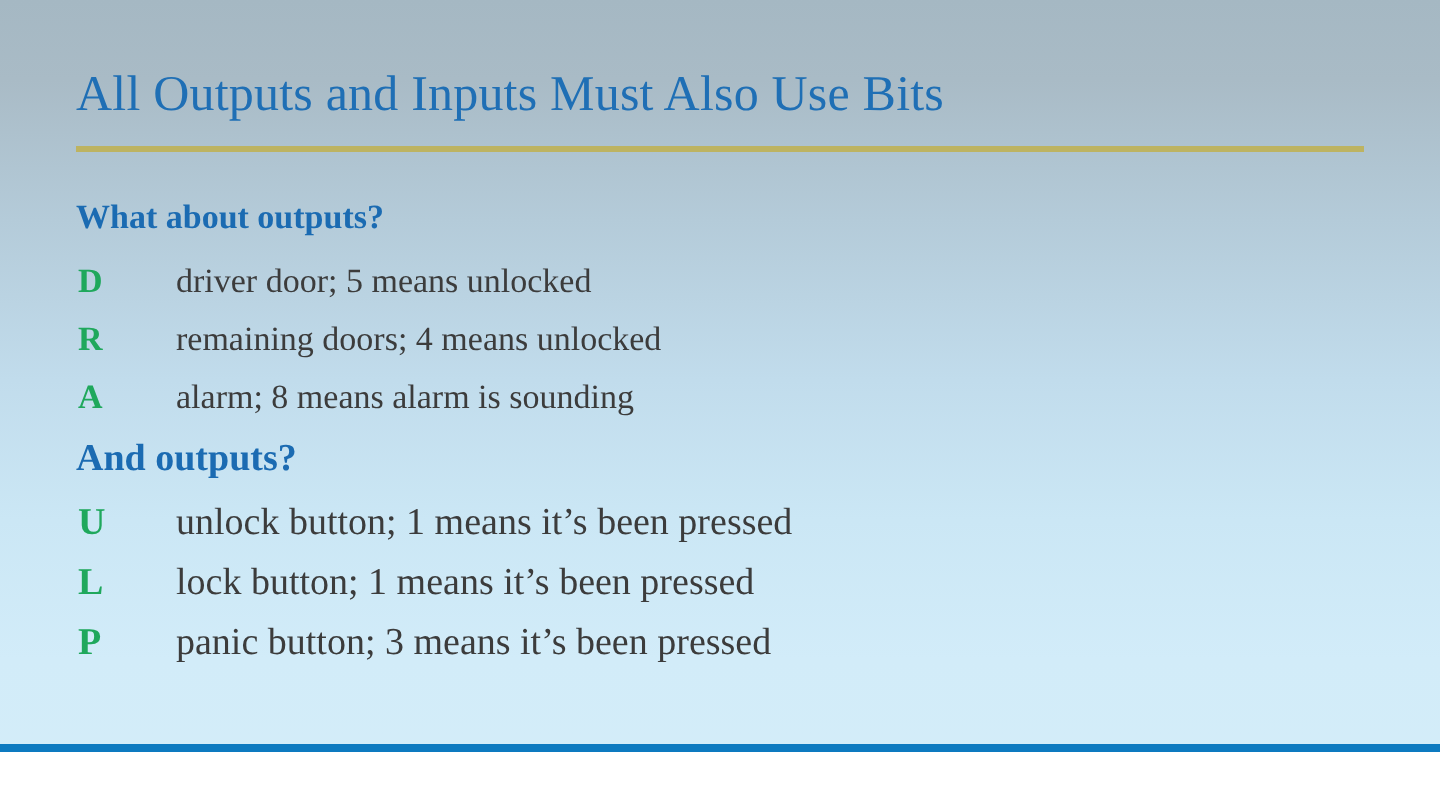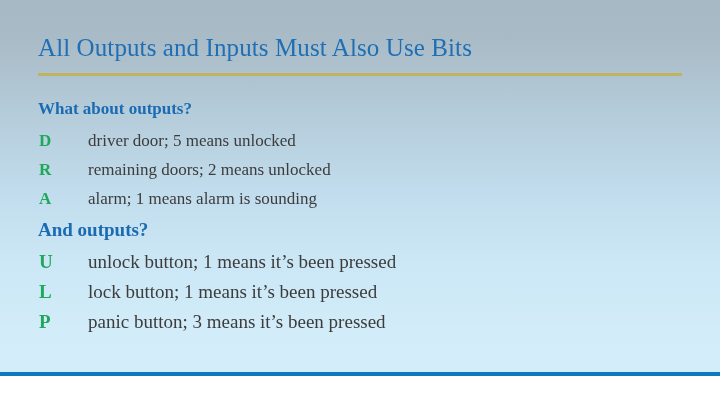--- a/index.html
+++ b/index.html
@@ -135,26 +135,26 @@
 
     <div class="heading h-small" style="top:99px;">What about outputs?</div>
 
     <div class="row size-s" style="top:131px;">
       <span class="sym">D</span>
       <span class="desc">driver door; 5 means unlocked</span>
     </div>
 
     <div class="row size-s" style="top:160px;">
       <span class="sym">R</span>
-      <span class="desc">remaining doors; 2 means unlocked</span>
+      <span class="desc">remaining doors; 4 means unlocked</span>
     </div>
 
     <div class="row size-s" style="top:189px;">
       <span class="sym">A</span>
-      <span class="desc">alarm; 1 means alarm is sounding</span>
+      <span class="desc">alarm; 8 means alarm is sounding</span>
     </div>
 
     <div class="heading h-large" style="top:219px;">And outputs?</div>
 
     <div class="row size-l" style="top:251px;">
       <span class="sym">U</span>
       <span class="desc">unlock button; 1 means it’s been pressed</span>
     </div>
 
     <div class="row size-l" style="top:281px;">

